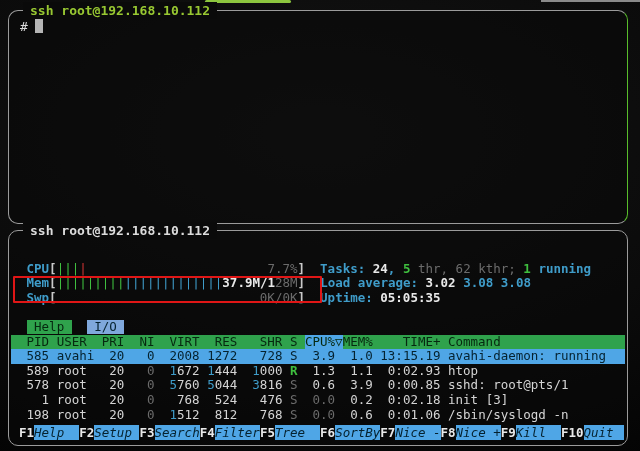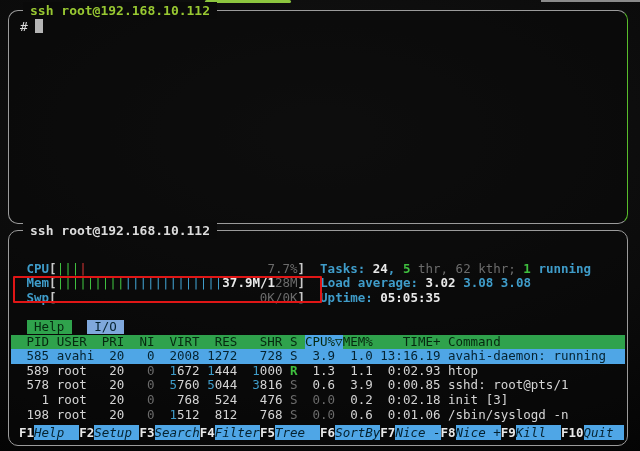--- a/index.html
+++ b/index.html
@@ -63,21 +63,21 @@
   <div id="bottom-pane" class="pane">
     <span class="pane-title">ssh root@192.168.10.112</span>
     <div id="htop-lines">
         <div class="line"></div>
         <div class="line"><span class="t-label"> CPU</span><span class="t-bracket">[</span><span class="bar-g">|</span><span class="bar-g">|</span><span class="bar-g">|</span><span class="bar-r">|</span><span>                        </span><span class="t-dim">7.7%</span><span class="t-bracket">]</span><span>  </span><span class="t-label">Tasks: </span><span class="t-bold">24</span><span class="t-label">, </span><span class="t-green">5</span><span class="t-dim"> thr</span><span class="t-dim">, </span><span class="t-dim">62 kthr</span><span class="t-dim">; </span><span class="t-green">1</span><span class="t-label"> running</span></div>
         <div class="line"><span class="t-label"> Mem</span><span class="t-bracket">[</span><span class="bar-g">|</span><span class="bar-g">|</span><span class="bar-g">|</span><span class="bar-g">|</span><span class="bar-g">|</span><span class="bar-g">|</span><span class="bar-g">|</span><span class="bar-g">|</span><span class="bar-g">|</span><span class="bar-c">|</span><span class="bar-c">|</span><span class="bar-c">|</span><span class="bar-c">|</span><span class="bar-c">|</span><span class="bar-c">|</span><span class="bar-c">|</span><span class="bar-c">|</span><span class="bar-c">|</span><span class="bar-c">|</span><span class="bar-c">|</span><span class="bar-c">|</span><span class="bar-c">|</span><span class="t-bold">37.9M/1</span><span class="t-dim">28M</span><span class="t-bracket">]</span><span>  </span><span class="t-label">Load average: </span><span class="t-bold">3.02 </span><span class="t-label">3.08 </span><span class="t-label">3.08</span></div>
         <div class="line"><span class="t-label"> Swp</span><span class="t-bracket">[</span><span>                           </span><span class="t-dim">0K/0K</span><span class="t-bracket">]</span><span>  </span><span class="t-label">Uptime: </span><span class="t-bold">05:05:35</span></div>
         <div class="line"></div>
         <div class="line"><span> </span><span class="tab-active"> Help </span><span>  </span><span class="tab-other"> I/O </span></div>
         <div class="line hdr-line"><span> PID USER  PRI  NI  VIRT  RES   SHR S </span><span class="hdr-sort">CPU%▽</span><span>MEM%    TIME+ Command</span></div>
-        <div class="line row-sel"><span> 585 </span><span>avahi </span><span> 20</span><span class="t-dim">   0</span><span class="t-cyan">  2</span><span>008</span><span class="t-cyan"> 1</span><span>272</span><span>   728</span><span> </span><span class="t-dim">S</span><span>  3.9</span><span>  1.0</span><span> 13:16.19</span><span> avahi-daemon: running</span></div>
+        <div class="line row-sel"><span> 585 </span><span>avahi </span><span> 20</span><span class="t-dim">   0</span><span class="t-cyan">  2</span><span>008</span><span class="t-cyan"> 1</span><span>272</span><span>   728</span><span> </span><span class="t-dim">S</span><span>  3.9</span><span>  1.0</span><span> 13:15.19</span><span> avahi-daemon: running</span></div>
         <div class="line"><span> 589 </span><span>root  </span><span> 20</span><span class="t-dim">   0</span><span class="t-cyan">  1</span><span>672</span><span class="t-cyan"> 1</span><span>444</span><span class="t-cyan">  1</span><span>000</span><span> </span><span class="t-green">R</span><span>  1.3</span><span>  1.1</span><span>  0:02.93</span><span> htop</span></div>
         <div class="line"><span> 578 </span><span>root  </span><span> 20</span><span class="t-dim">   0</span><span class="t-cyan">  5</span><span>760</span><span class="t-cyan"> 5</span><span>044</span><span class="t-cyan">  3</span><span>816</span><span> </span><span class="t-dim">S</span><span>  0.6</span><span>  3.9</span><span>  0:00.85</span><span> sshd: root@pts/1</span></div>
         <div class="line"><span>   1 </span><span>root  </span><span> 20</span><span class="t-dim">   0</span><span>   768</span><span>  524</span><span>   476</span><span> </span><span class="t-dim">S</span><span class="t-dim">  0.0</span><span>  0.2</span><span>  0:02.18</span><span> init [3]</span></div>
         <div class="line"><span> 198 </span><span>root  </span><span> 20</span><span class="t-dim">   0</span><span class="t-cyan">  1</span><span>512</span><span>  812</span><span>   768</span><span> </span><span class="t-dim">S</span><span class="t-dim">  0.0</span><span>  0.6</span><span>  0:01.06</span><span> /sbin/syslogd -n</span></div>
       </div>
     <div id="fkey-line"><span class="fk">F1</span><span class="fl">Help  </span><span class="fk">F2</span><span class="fl">Setup </span><span class="fk">F3</span><span class="fl">Search</span><span class="fk">F4</span><span class="fl">Filter</span><span class="fk">F5</span><span class="fl">Tree  </span><span class="fk">F6</span><span class="fl">SortBy</span><span class="fk">F7</span><span class="fl">Nice -</span><span class="fk">F8</span><span class="fl">Nice +</span><span class="fk">F9</span><span class="fl">Kill  </span><span class="fk">F10</span><span class="fl">Quit      </span></div>
   </div>
 
   <div id="red-box"></div>
 </div>

